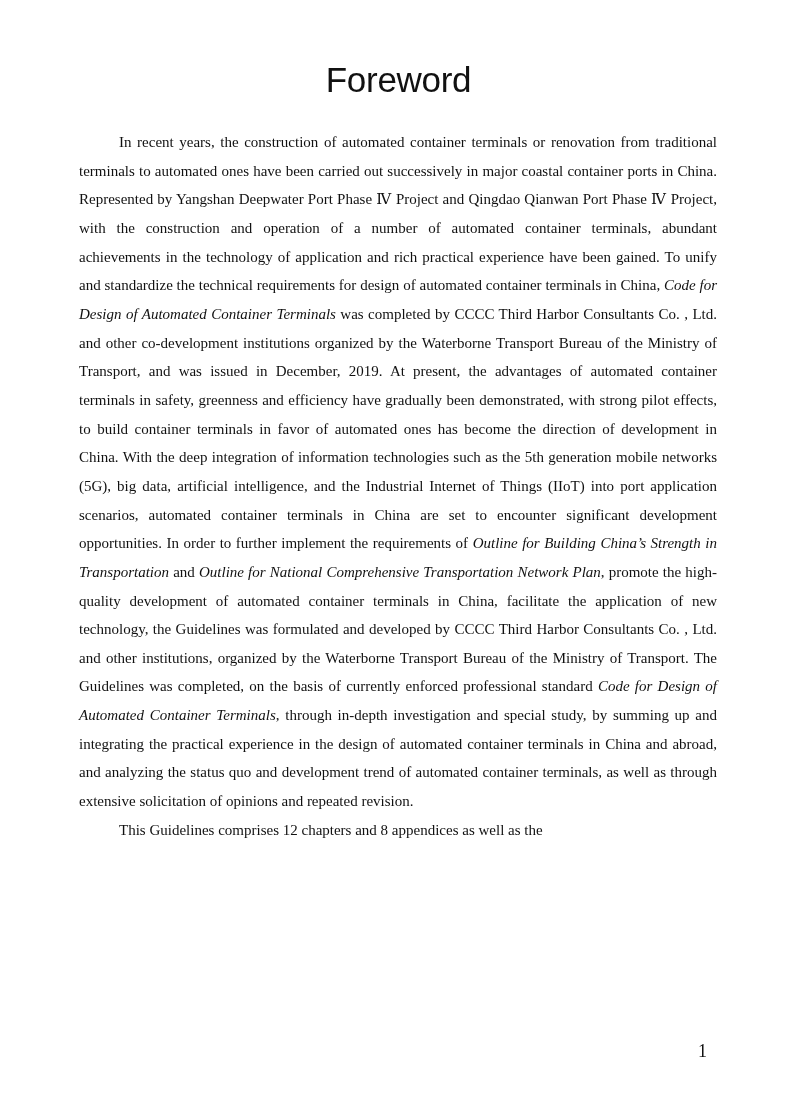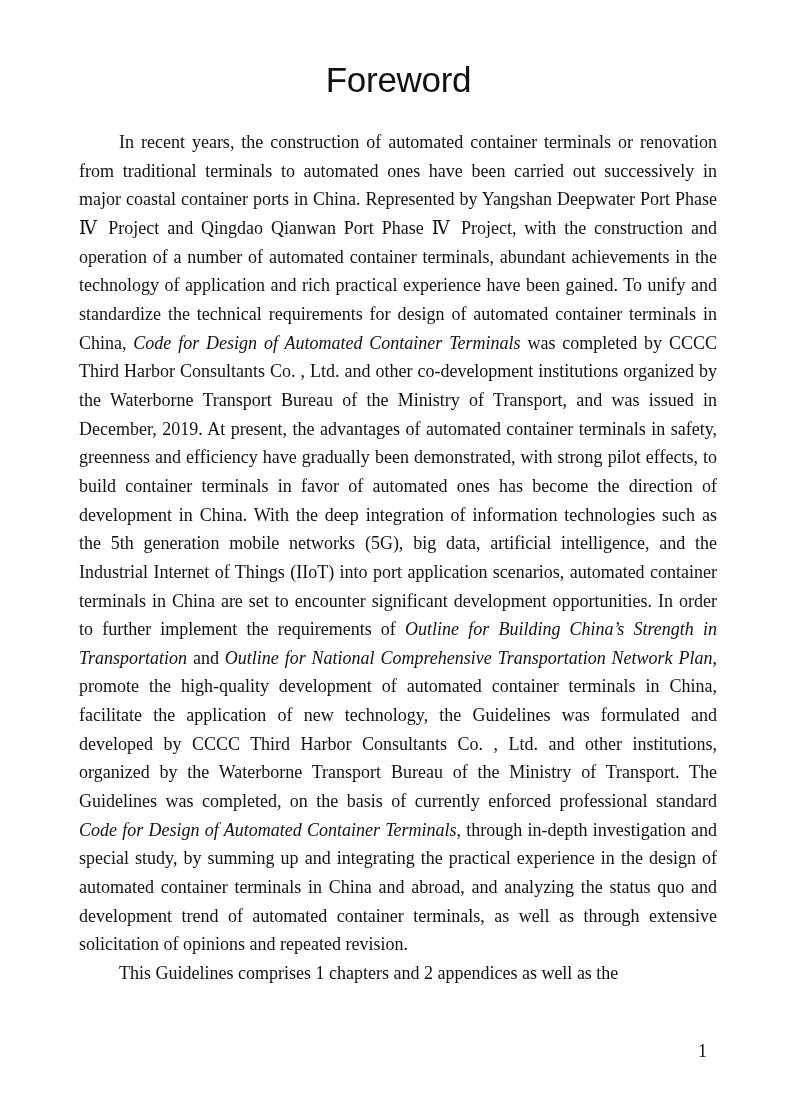--- a/index.html
+++ b/index.html
@@ -25,21 +25,21 @@
       font-weight: normal;
       letter-spacing: -0.3px;
       margin: 0;
     }
     .body-text {
       position: absolute;
       left: 79px;
       top: 128px;
       width: 638px;
       font-family: "Liberation Serif", "DejaVu Serif", serif;
-      font-size: 18px;
+      font-size: 15px;
       line-height: 28.65px;
     }
     .para {
       margin: 0;
       text-align: justify;
       text-indent: 40px;
     }
     .para i { font-style: italic; }
     .page-number {
       position: absolute;
@@ -52,17 +52,17 @@
 </head>
 <body>
 
 <h1 class="page-title">Foreword</h1>
 
 <div class="body-text">
   <p class="para">
     <span>In recent years, the construction of automated container terminals or renovation from traditional terminals to automated ones have been carried out successively in major coastal container ports in China. Represented by Yangshan Deepwater Port Phase Ⅳ Project and Qingdao Qianwan Port Phase Ⅳ Project, with the construction and operation of a number of automated container terminals, abundant achievements in the technology of application and rich practical experience have been gained. To unify and standardize the technical requirements for design of automated container terminals in China, </span><i>Code for Design of Automated Container Terminals</i><span> was completed by CCCC Third Harbor Consultants Co. , Ltd. and other co-development institutions organized by the Waterborne Transport Bureau of the Ministry of Transport, and was issued in December, 2019. At present, the advantages of automated container terminals in safety, greenness and efficiency have gradually been demonstrated, with strong pilot effects, to build container terminals in favor of automated ones has become the direction of development in China. With the deep integration of information technologies such as the 5th generation mobile networks (5G), big data, artificial intelligence, and the Industrial Internet of Things (IIoT) into port application scenarios, automated container terminals in China are set to encounter significant development opportunities. In order to further implement the requirements of </span><i>Outline for Building China’s Strength in Transportation</i><span> and </span><i>Outline for National Comprehensive Transportation Network Plan</i><span>, promote the high-quality development of automated container terminals in China, facilitate the application of new technology, the Guidelines was formulated and developed by CCCC Third Harbor Consultants Co. , Ltd. and other institutions, organized by the Waterborne Transport Bureau of the Ministry of Transport. The Guidelines was completed, on the basis of currently enforced professional standard </span><i>Code for Design of Automated Container Terminals</i><span>, through in-depth investigation and special study, by summing up and integrating the practical experience in the design of automated container terminals in China and abroad, and analyzing the status quo and development trend of automated container terminals, as well as through extensive solicitation of opinions and repeated revision.</span>
   </p>
   <p class="para">
-    <span>This Guidelines comprises 1 chapters and 2 appendices as well as the</span>
+    <span>This Guidelines comprises 12 chapters and 8 appendices as well as the</span>
   </p>
 </div>
 
 <div class="page-number">1</div>
 
 </body></html>

